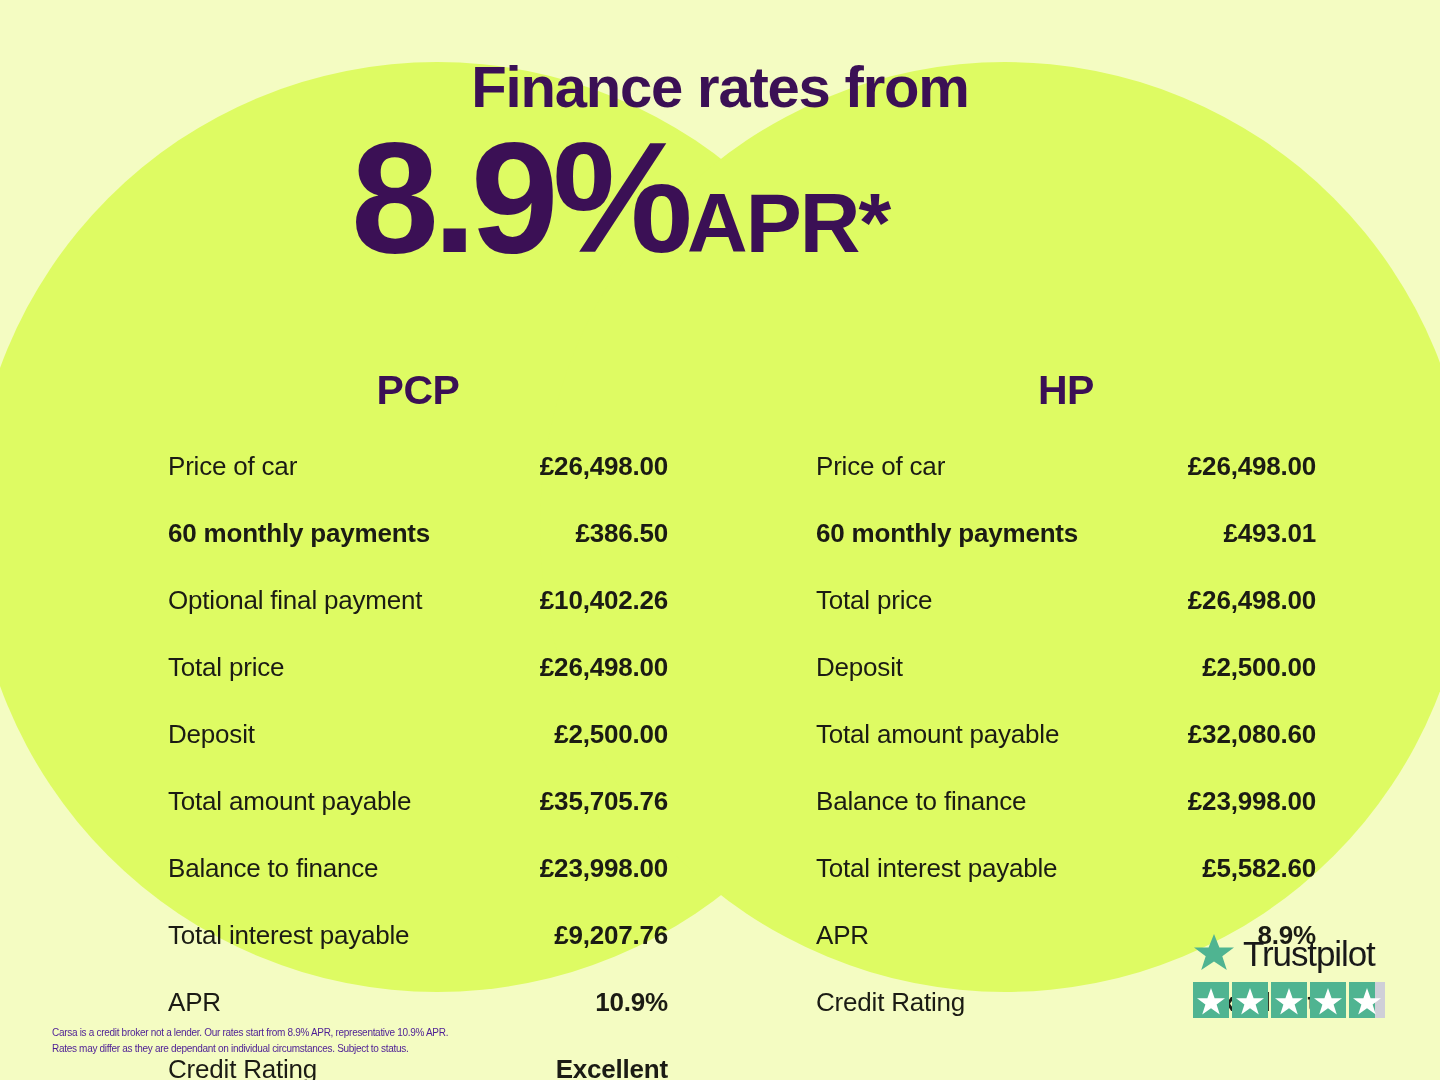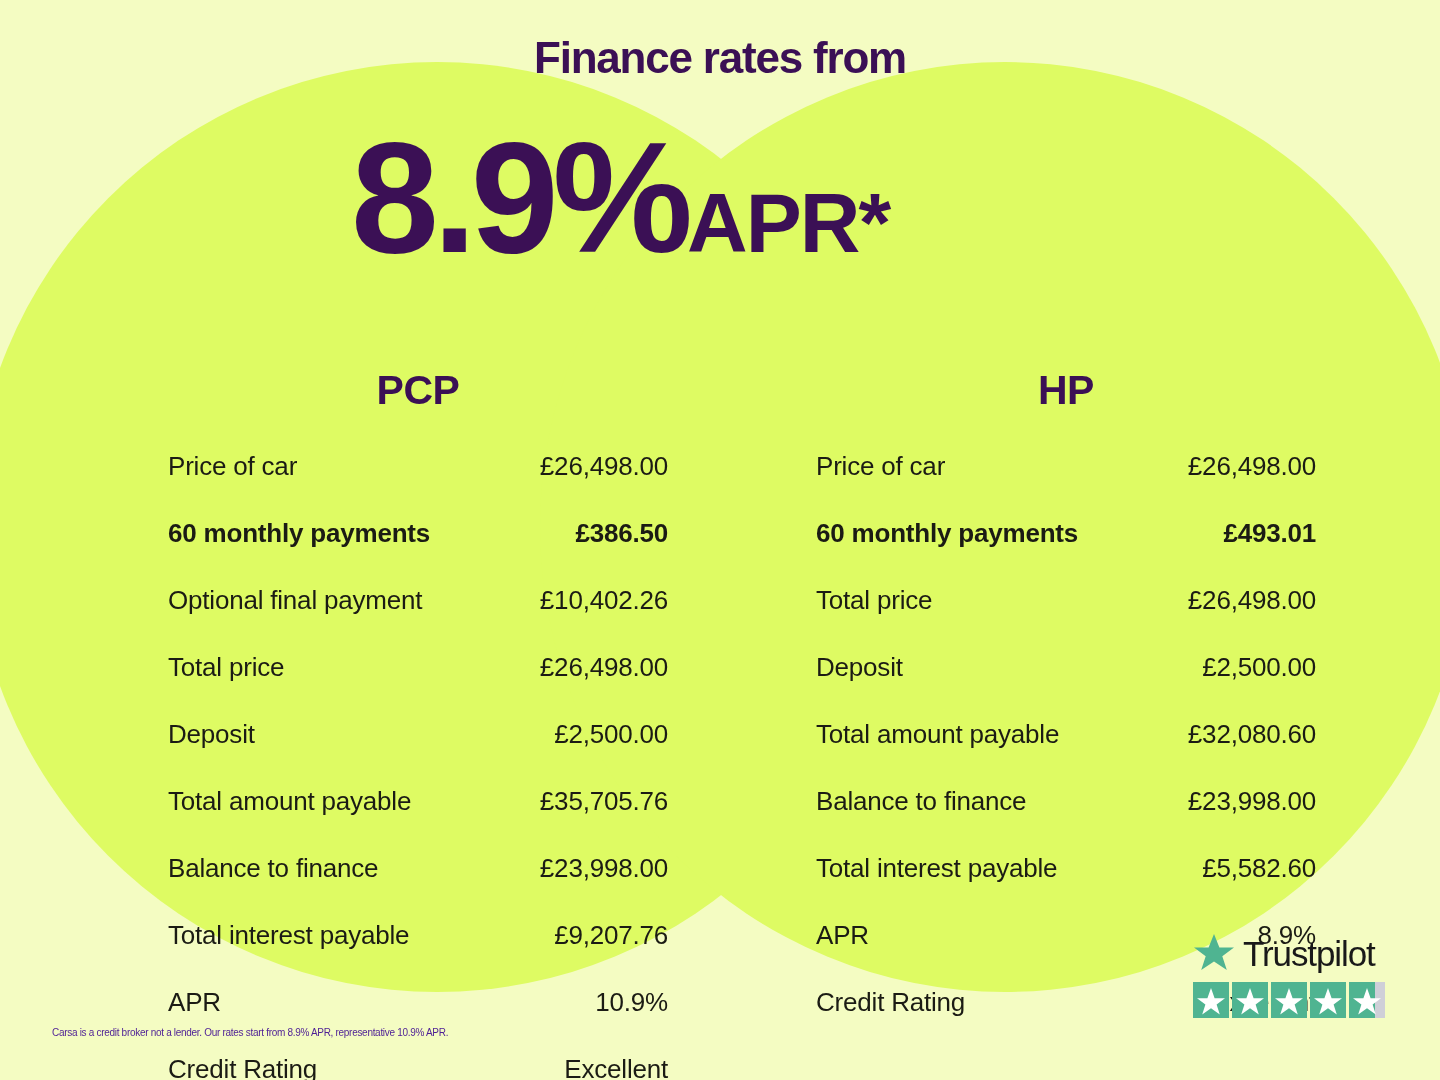--- a/index.html
+++ b/index.html
@@ -45,27 +45,27 @@
   
   .content {
     position: relative;
     z-index: 2;
     width: 1440px;
     height: 1080px;
   }
 
   .headline {
     position: absolute;
-    top: 36px;
+    top: 58px;
     left: 0;
     width: 1440px;
     text-align: center;
     color: #3B1055;
     font-weight: 800;
-    font-size: 44px;
+    font-size: 58px;
     letter-spacing: -1.2px;
     line-height: 1.0;
   }
 
   .rate-line {
     position: absolute;
     top: 118px;
     left: 0;
     width: 1242px;
     text-align: center;
@@ -115,21 +115,21 @@
     display: flex;
     justify-content: space-between;
     align-items: baseline;
     height: 43px;
     color: #1B1B14;
     font-size: 26px;
     letter-spacing: -0.2px;
     margin-top: 24px;
   }
   .row .label { text-align: left; white-space: nowrap; }
-  .row .value { text-align: center; white-space: nowrap; }
+  .row .value { text-align: center; white-space: nowrap; font-weight: bold; }
   .row.bold { font-weight: 700; }
 
   
   .disclaimer {
     position: absolute;
     left: 52px;
     top: 1025px;
     width: 760px;
     color: #4c1d95;
     font-size: 10px;
@@ -281,20 +281,21 @@
         </div>
         <div class="row">
           <span class="label">Credit Rating</span>
           <span class="value">Excellent</span>
         </div>
       </div>
   </div>
 
   <div class="disclaimer">
     <div>Carsa is a credit broker not a lender. Our rates start from 8.9% APR, representative 10.9% APR.</div>
+    <div>Rates may differ as they are dependant on individual circumstances. Subject to status.</div>
   </div>
 
   <div class="trustpilot">
     <div class="tp-wordmark">
       <svg class="tp-logo-star" width="42" height="40" viewBox="0 0 42 40">
         <polygon points="21,1 26.4,14.6 41,14.6 29.3,23.2 33.8,37 21,28.6 8.2,37 12.7,23.2 1,14.6 15.6,14.6" fill="#4FB491"></polygon>
       </svg>
       <span class="tp-name">Trustpilot</span>
     </div>
     <div class="tp-stars">

